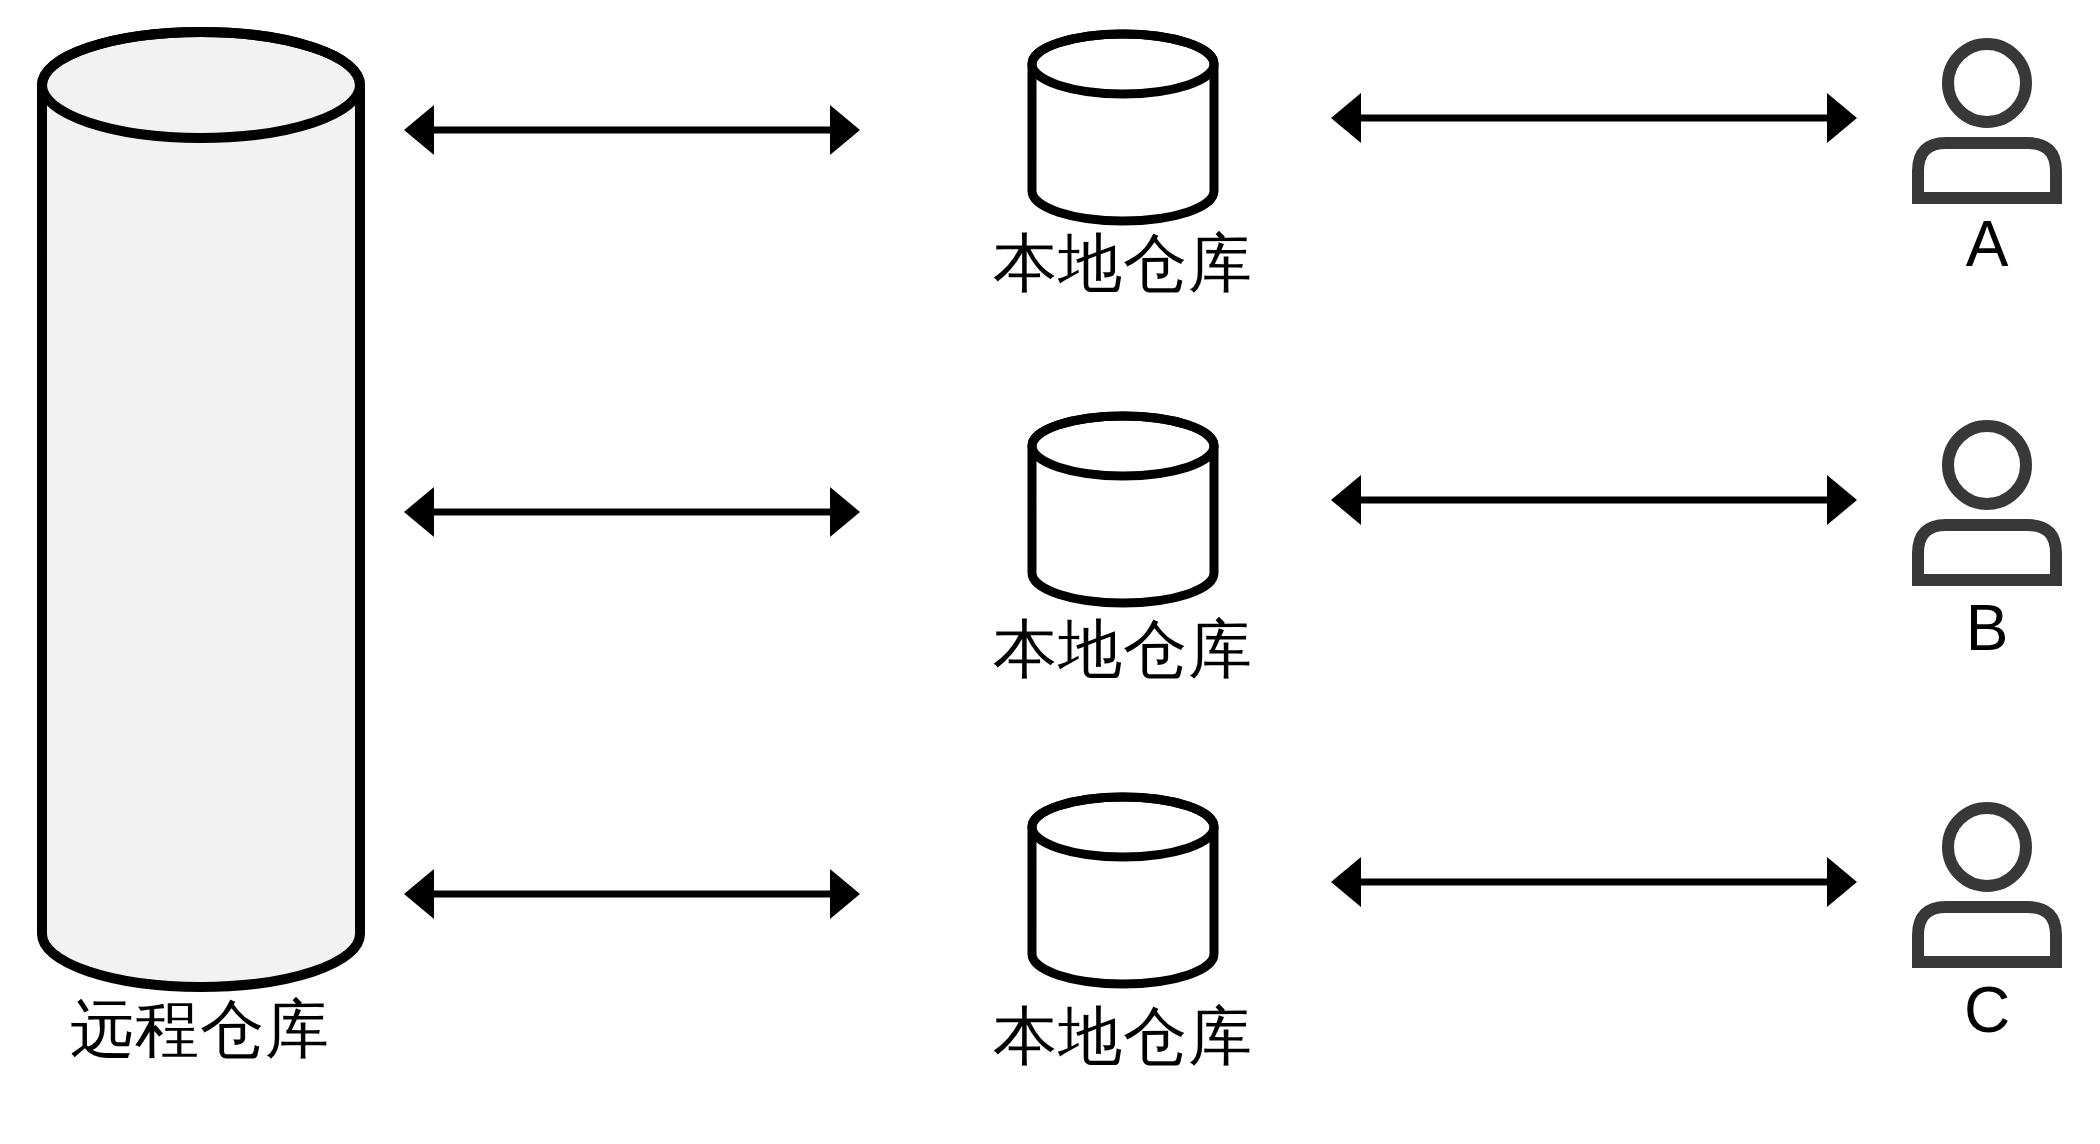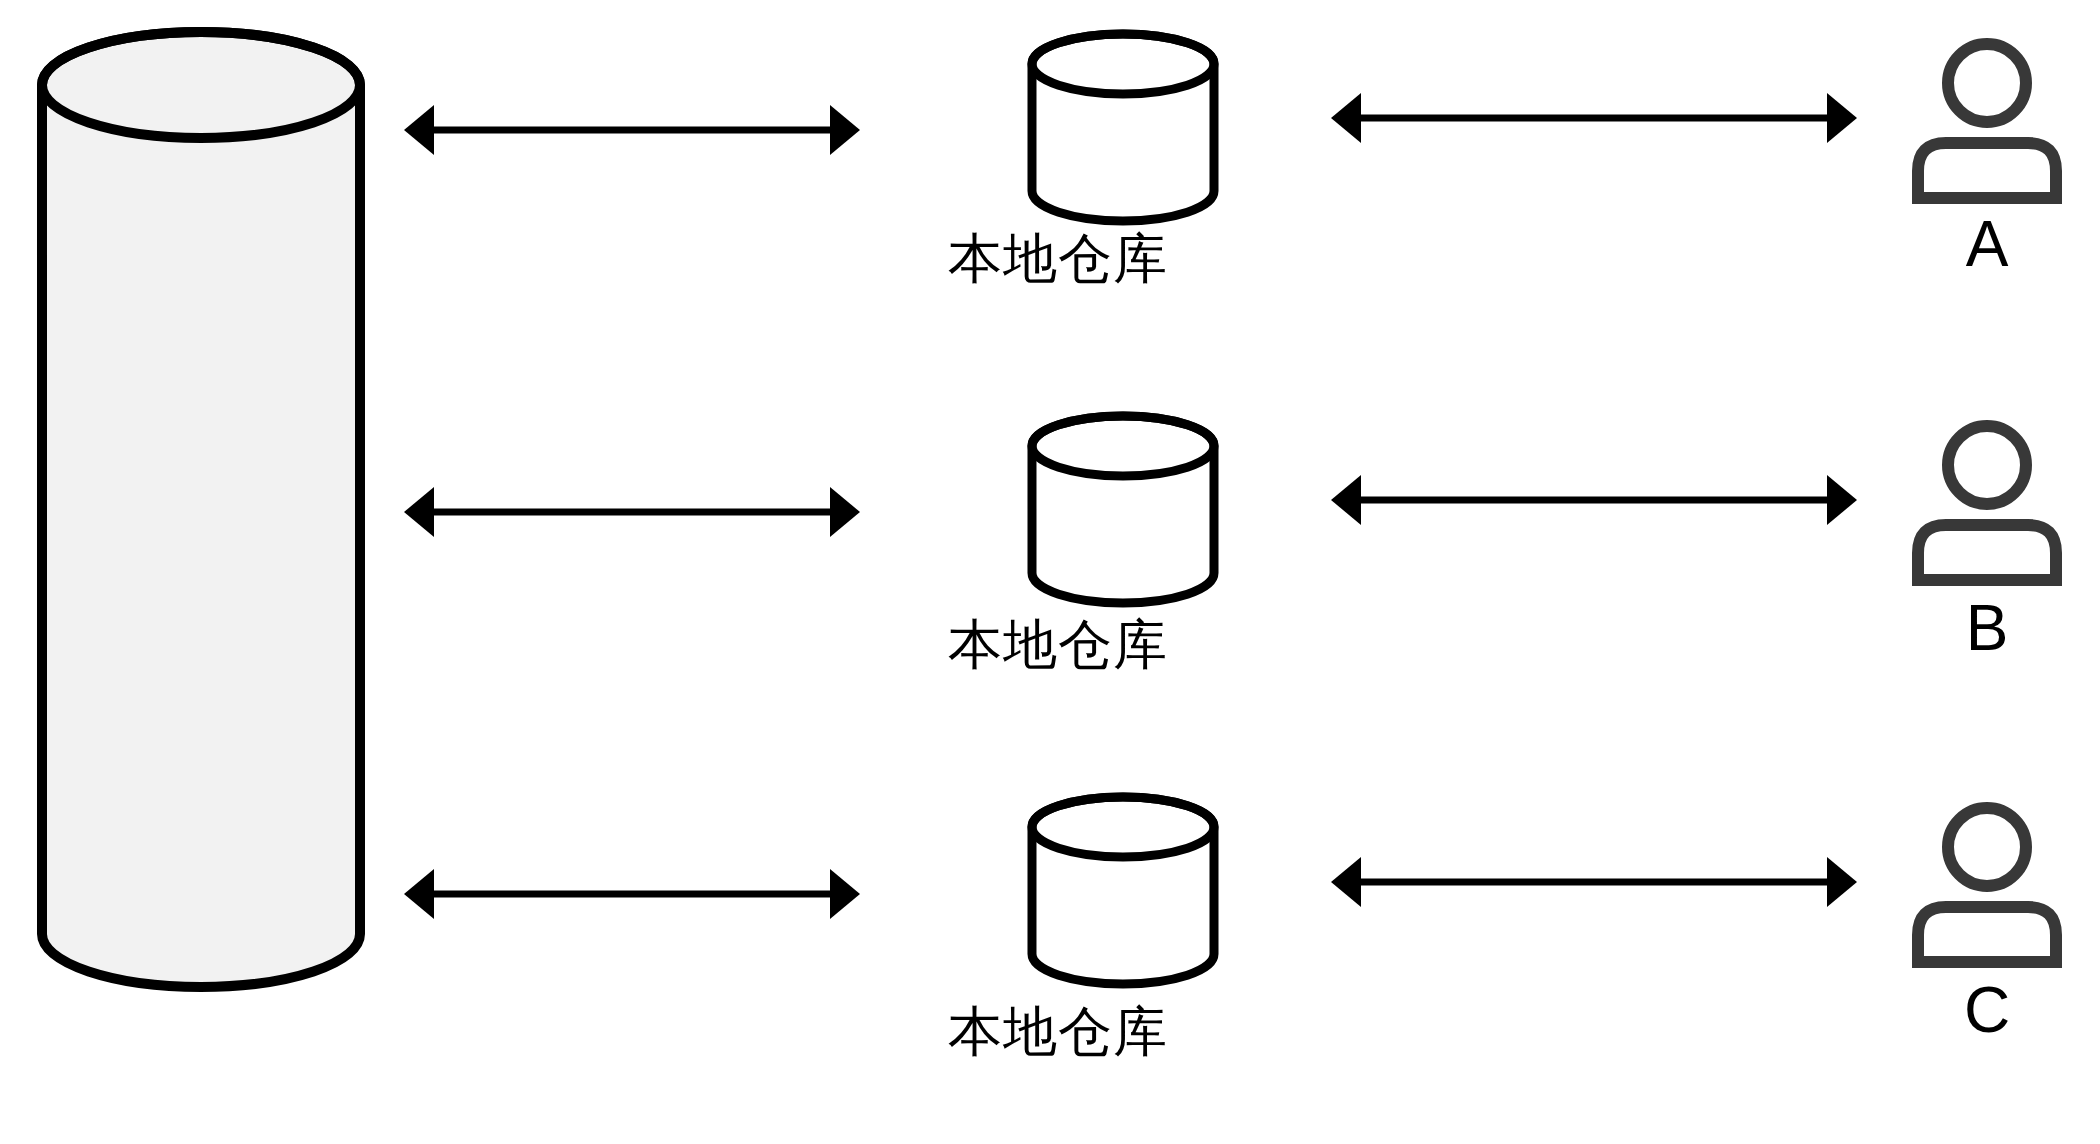--- a/index.html
+++ b/index.html
@@ -23,22 +23,22 @@
   .abs{position:absolute;}
   .cyl-big-body{fill:var(--remote-fill);stroke:var(--outline);stroke-width:10;}
   .cyl-big-rim{fill:none;stroke:var(--outline);stroke-width:10;}
   .cyl-sm-body{fill:var(--local-fill);stroke:var(--outline);stroke-width:9;}
   .cyl-sm-rim{fill:none;stroke:var(--outline);stroke-width:9;}
   .arrow-line{stroke:var(--outline);stroke-width:7;}
   .arrow-head{fill:var(--outline);stroke:none;}
   .person-stroke{fill:none;stroke:var(--person);stroke-width:12;}
   .cjk-label{
     width:350px;
-    text-align:left;
-    font-size:54px;
+    text-align:center;
+    font-size:64px;
     font-weight:500;
     color:var(--text);
     letter-spacing:1px;
     line-height:1.05;
     white-space:nowrap;
   }
   .remote-label{width:340px;}
   .user-label{
     width:170px;
     text-align:center;
@@ -50,20 +50,21 @@
 </style>
 </head>
 <body>
 
 <div class="stage">
 
   <svg class="abs" style="left:30px;top:22px;" width="340" height="990" viewBox="0 0 340 990">
     <path class="cyl-big-body" d="M 12 63 A 159 53 0 0 1 330 63 L 330 912 A 159 53 0 0 1 12 912 Z"></path>
     <ellipse class="cyl-big-rim" cx="171" cy="63" rx="159" ry="53"></ellipse>
   </svg>
+  <div class="abs cjk-label remote-label" style="left:30px;top:996px;">远程仓库</div>
 
   <svg class="abs" style="left:402px;top:102px;" width="460" height="56" viewBox="0 0 460 56">
     <line class="arrow-line" x1="28" y1="28" x2="432" y2="28"></line>
     <polygon class="arrow-head" points="2,28 32,3 32,53"></polygon>
     <polygon class="arrow-head" points="458,28 428,3 428,53"></polygon>
   </svg>
 
   <svg class="abs" style="left:1023px;top:28px;" width="200" height="200" viewBox="0 0 200 200">
     <path class="cyl-sm-body" d="M 9 36 A 91 30 0 0 1 191 36 L 191 163 A 91 30 0 0 1 9 163 Z"></path>
     <ellipse class="cyl-sm-rim" cx="100" cy="36" rx="91" ry="30"></ellipse>

